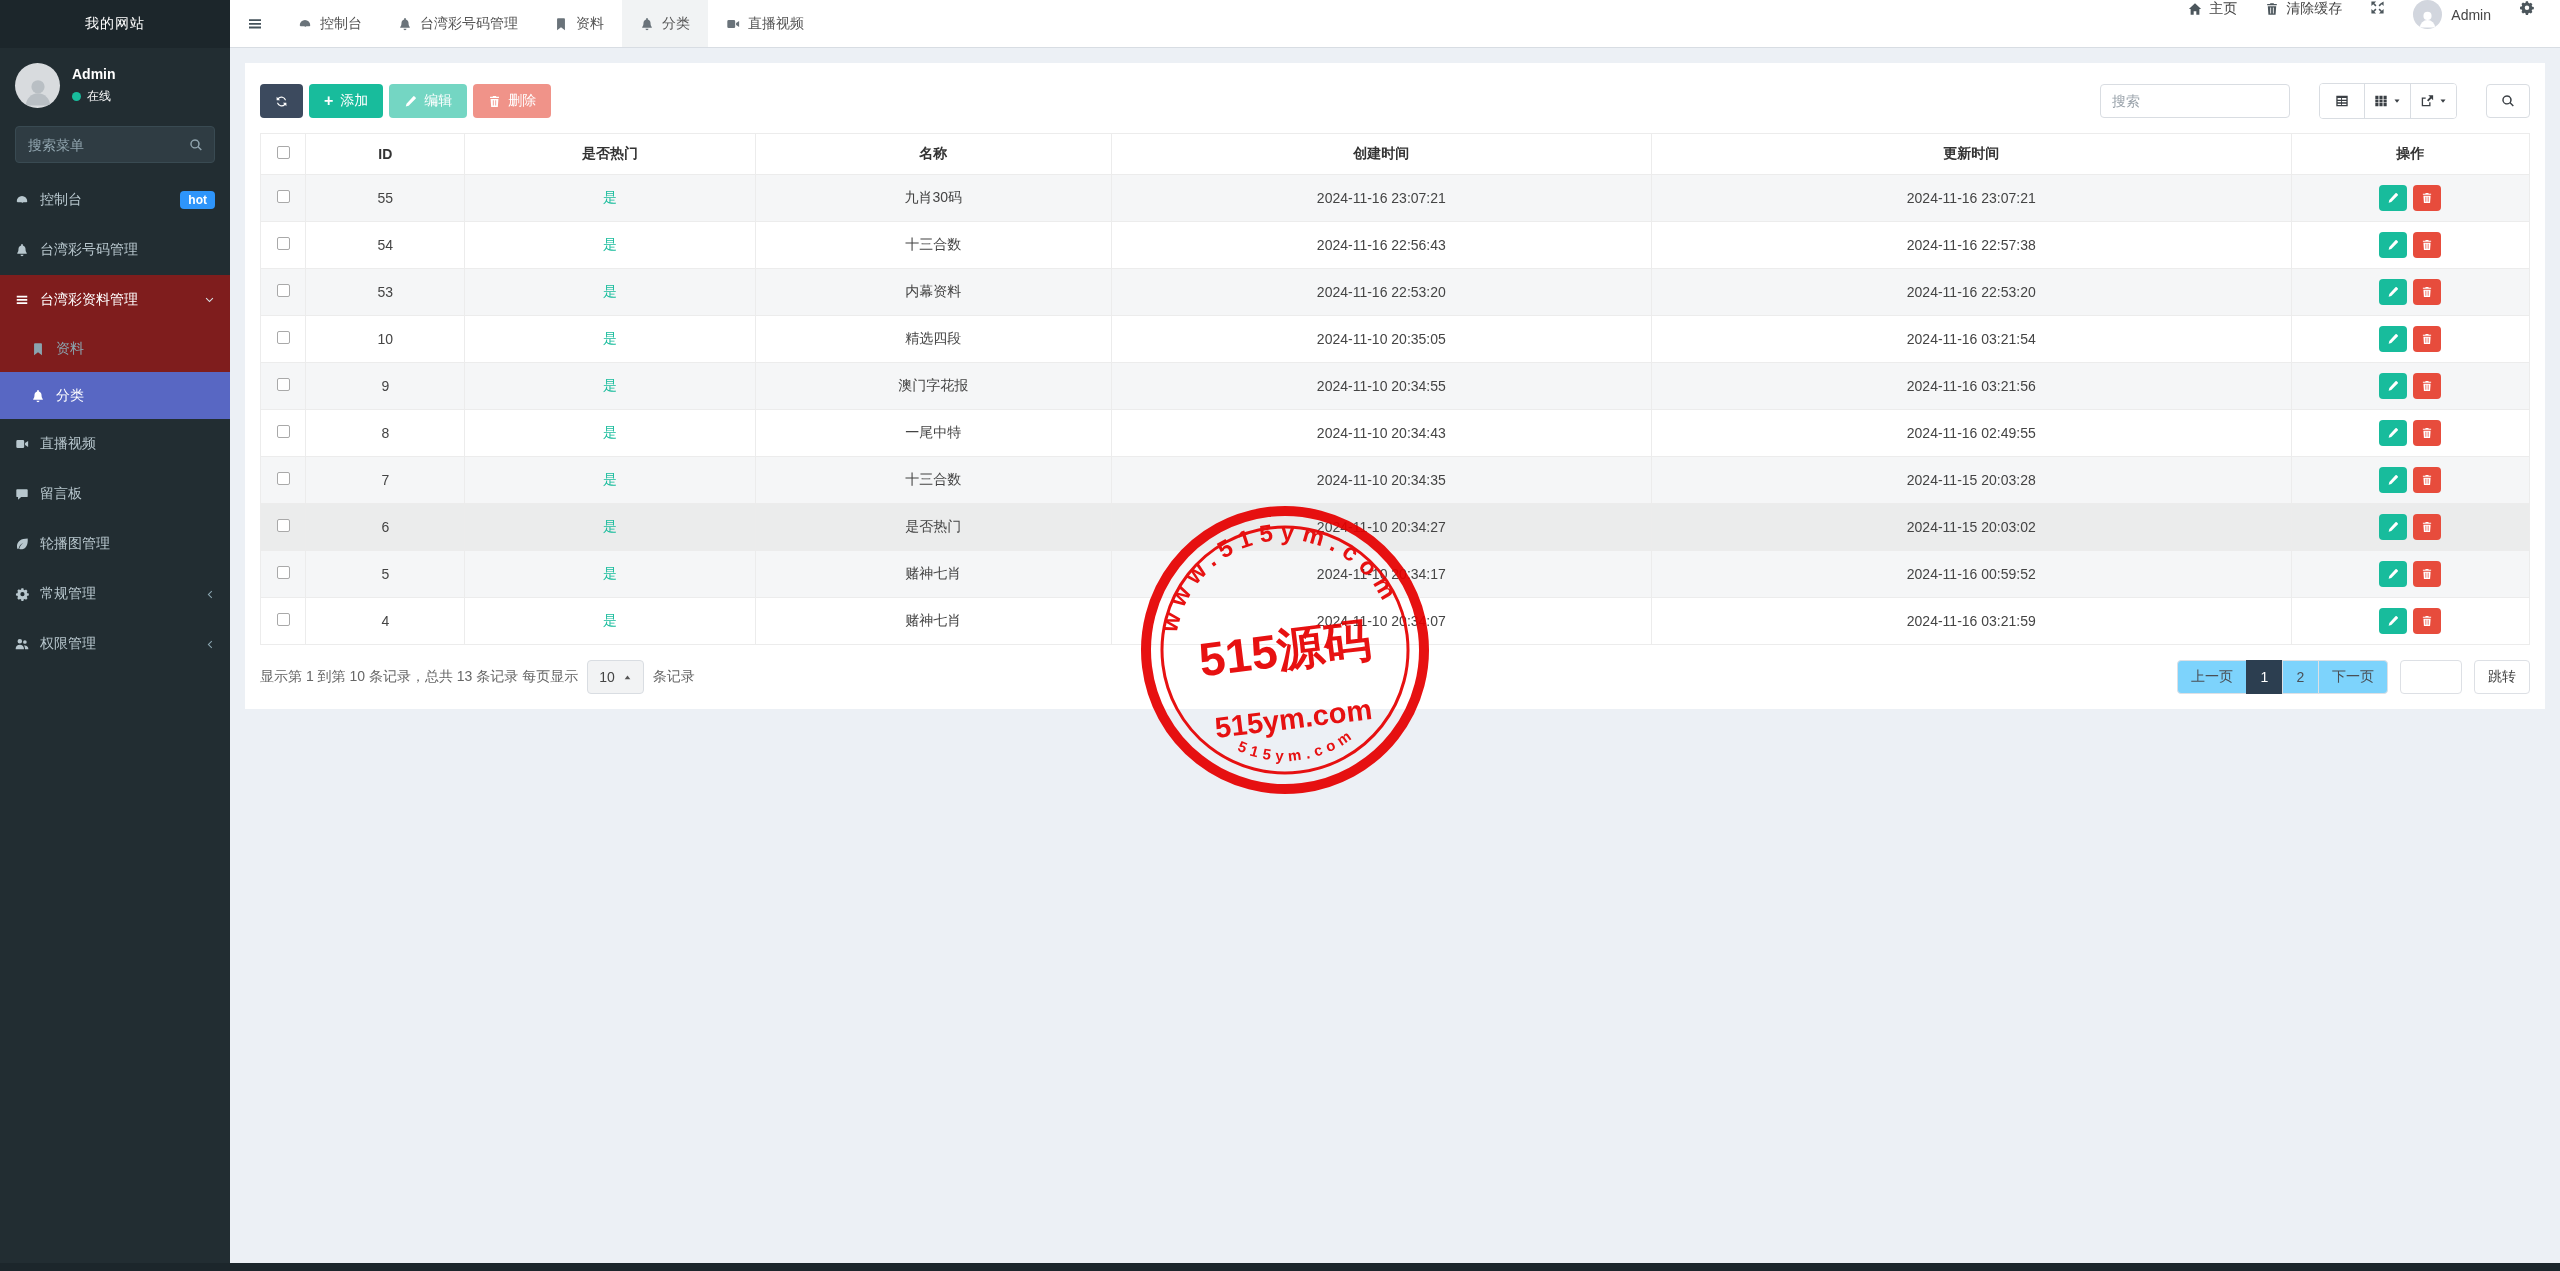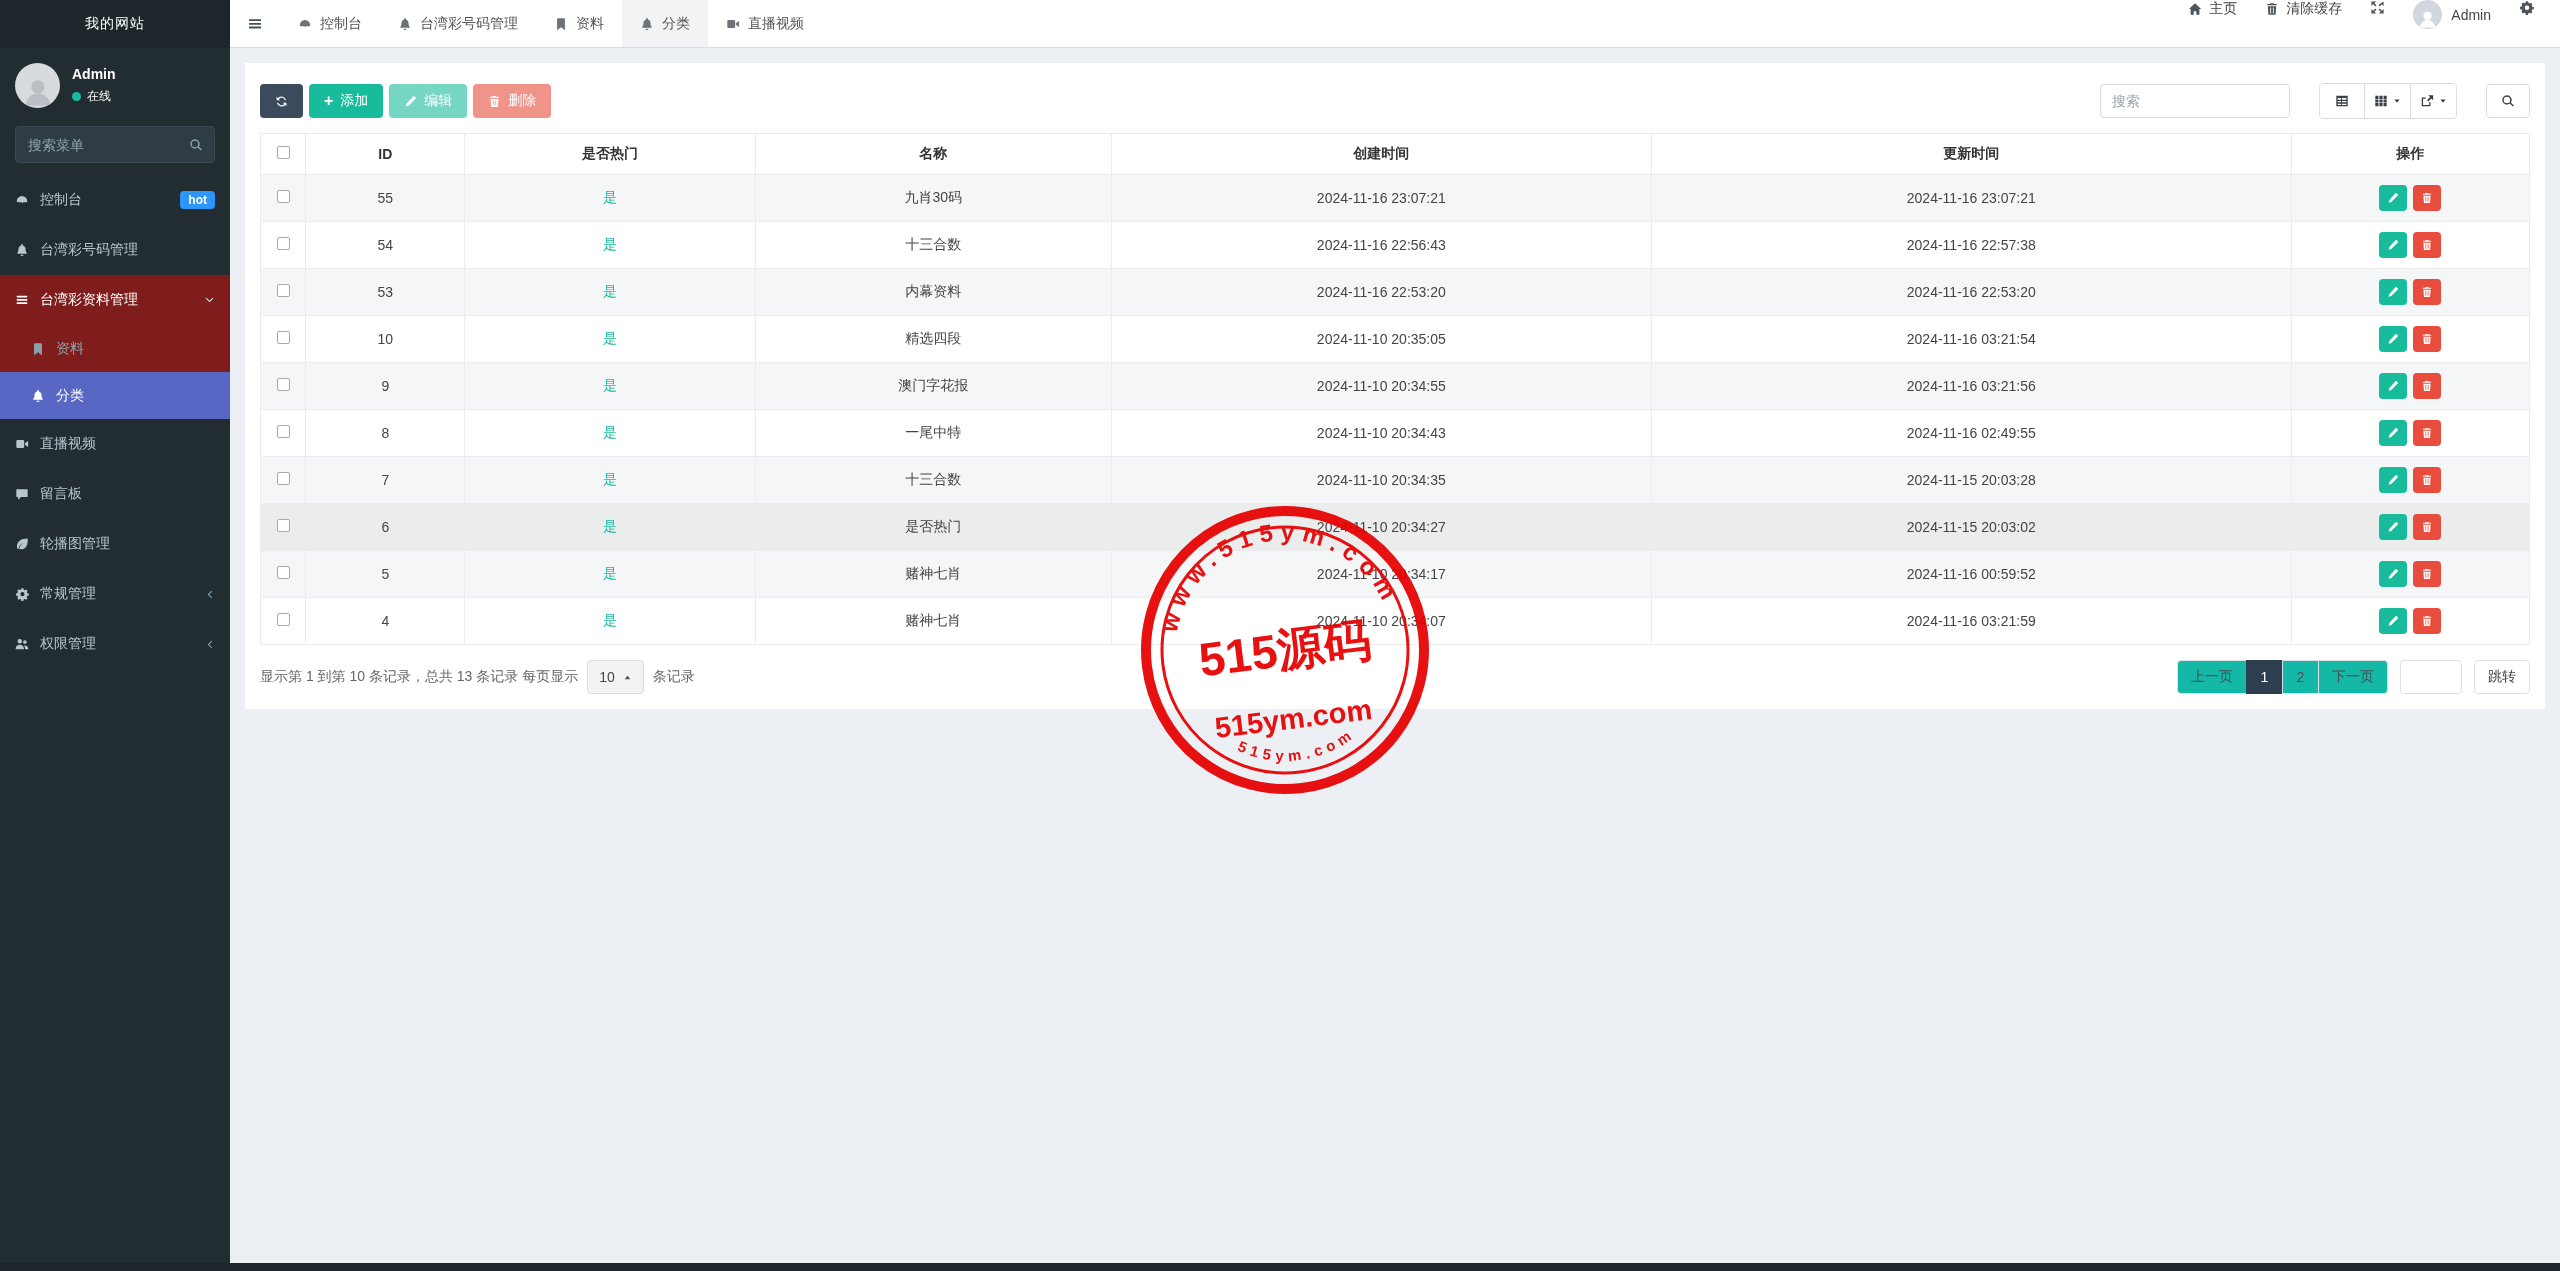--- a/index.html
+++ b/index.html
@@ -87,21 +87,21 @@
   .action-btn .icon { width:12px; height:12px; }
   .edit-row { background:#18bc9c; }
   .delete-row { background:#e74c3c; }
 
   
   .table-footer { display:flex; align-items:center; margin-top:15px; color:#666; font-size:14px; }
   .page-size { display:inline-flex; align-items:center; gap:8px; height:34px; padding:0 11px; margin:0 9px; background:#f2f3f4; border:1px solid #d9dde2; border-radius:4px; color:#444; cursor:pointer; }
   .page-size .caret { width:9px; height:9px; color:#555; }
   .pagination-zone { margin-left:auto; display:flex; align-items:center; }
   .page-group { display:flex; }
-  .page-btn { min-width:37px; height:34px; padding:0 13px; background:#14b8a6; border:1px solid #dde0e5; margin-left:-1px; color:#4a4f55; font-size:14px; cursor:pointer; display:inline-flex; align-items:center; justify-content:center; font-family:inherit; }
+  .page-btn { min-width:37px; height:34px; padding:0 13px; background:#7dd3fc; border:1px solid #dde0e5; margin-left:-1px; color:#4a4f55; font-size:14px; cursor:pointer; display:inline-flex; align-items:center; justify-content:center; font-family:inherit; }
   .page-btn:first-child { border-radius:4px 0 0 4px; margin-left:0; }
   .page-btn:last-child { border-radius:0 4px 4px 0; }
   .page-btn.active { background:#2c3e50; border-color:#2c3e50; color:#fff; }
   .jump-input { width:62px; height:34px; border:1px solid #dde0e5; border-radius:4px; margin:0 12px; outline:none; padding:0 8px; }
   .jump-btn { height:34px; padding:0 13px; background:#fff; border:1px solid #dde0e5; border-radius:4px; color:#444; font-size:14px; cursor:pointer; font-family:inherit; }
 
   
   .stamp { position:absolute; left:1135px; top:500px; width:300px; height:300px; z-index:9; pointer-events:none; opacity:.93; }
   .bottom-bar { position:absolute; left:0; right:0; bottom:0; height:8px; background:#1c262b; z-index:6; }
 </style>

